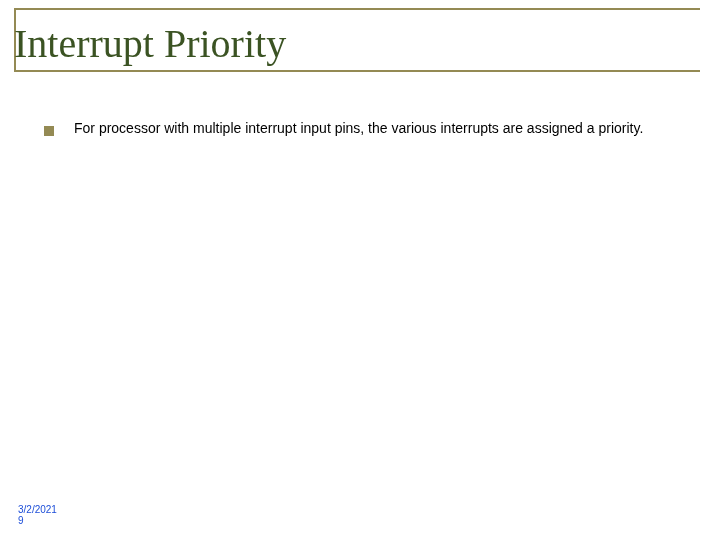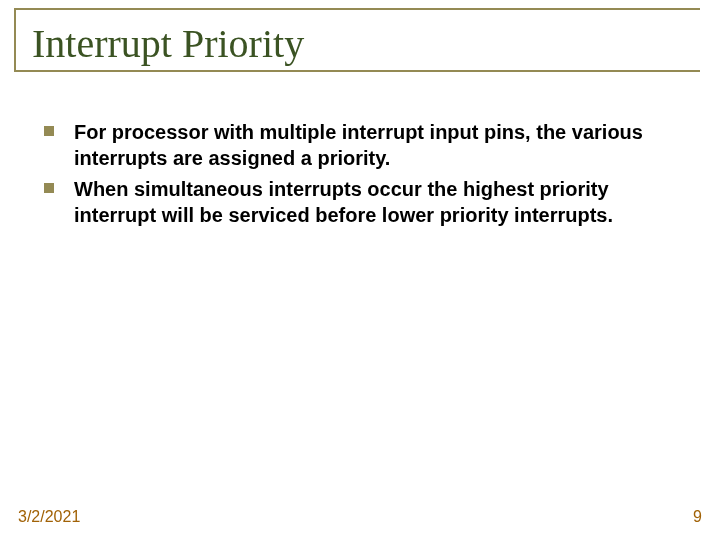--- a/index.html
+++ b/index.html
@@ -23,21 +23,20 @@
     right: 20px;
     border-top: 2px solid #948a54;
     padding-top: 10px;
   }
   .title-wrap .title {
     font-family: "Times New Roman", Times, serif;
     font-size: 40px;
     font-weight: 400;
     color: #3b5323;
     padding-bottom: 12px;
-    padding-left: 18px;
   }
   .title-rule-wrap {
     position: absolute;
     left: 14px;
     right: 20px;
     top: 70px;
     border-top: 2px solid #948a54;
     height: 0;
   }
   
@@ -54,67 +53,63 @@
     left: 44px;
     right: 44px;
     top: 120px;
   }
   .bullets {
     list-style: none;
   }
   .bullets li {
     position: relative;
     padding-left: 30px;
-    font-size: 20px;
+    font-size: 14px;
     line-height: 1.28;
     color: #000;
     margin-bottom: 6px;
-    font-weight: bold;
   }
   .bullets li .sq {
     position: absolute;
     left: 0;
     top: 6px;
     width: 10px;
     height: 10px;
     background: #948a54;
   }
   .footer {
     position: absolute;
     left: 18px;
     right: 18px;
     bottom: 14px;
     display: flex;
     justify-content: space-between;
-    font-size: 16px;
-    color: #a16207;
+    font-size: 10px;
+    color: #1d4ed8;
+    flex-direction: column;
   }
 </style>
 </head>
 <body>
 
 <div class="slide">
 
   <div class="left-tick"></div>
 
   <div class="title-wrap">
     <h1 class="title">Interrupt Priority</h1>
   </div>
   <div class="title-rule-wrap"></div>
 
   <div class="content">
     <ul class="bullets">
       <li>
         <span class="sq"></span>
         <span>For processor with multiple interrupt input pins, the various interrupts are assigned a priority.</span>
       </li>
-      <li>
-        <span class="sq"></span>
-        <span>When simultaneous interrupts occur the highest priority interrupt will be serviced before lower priority interrupts.</span>
-      </li>
     </ul>
   </div>
 
   <div class="footer">
     <span>3/2/2021</span>
     <span>9</span>
   </div>
 
 </div>
 

